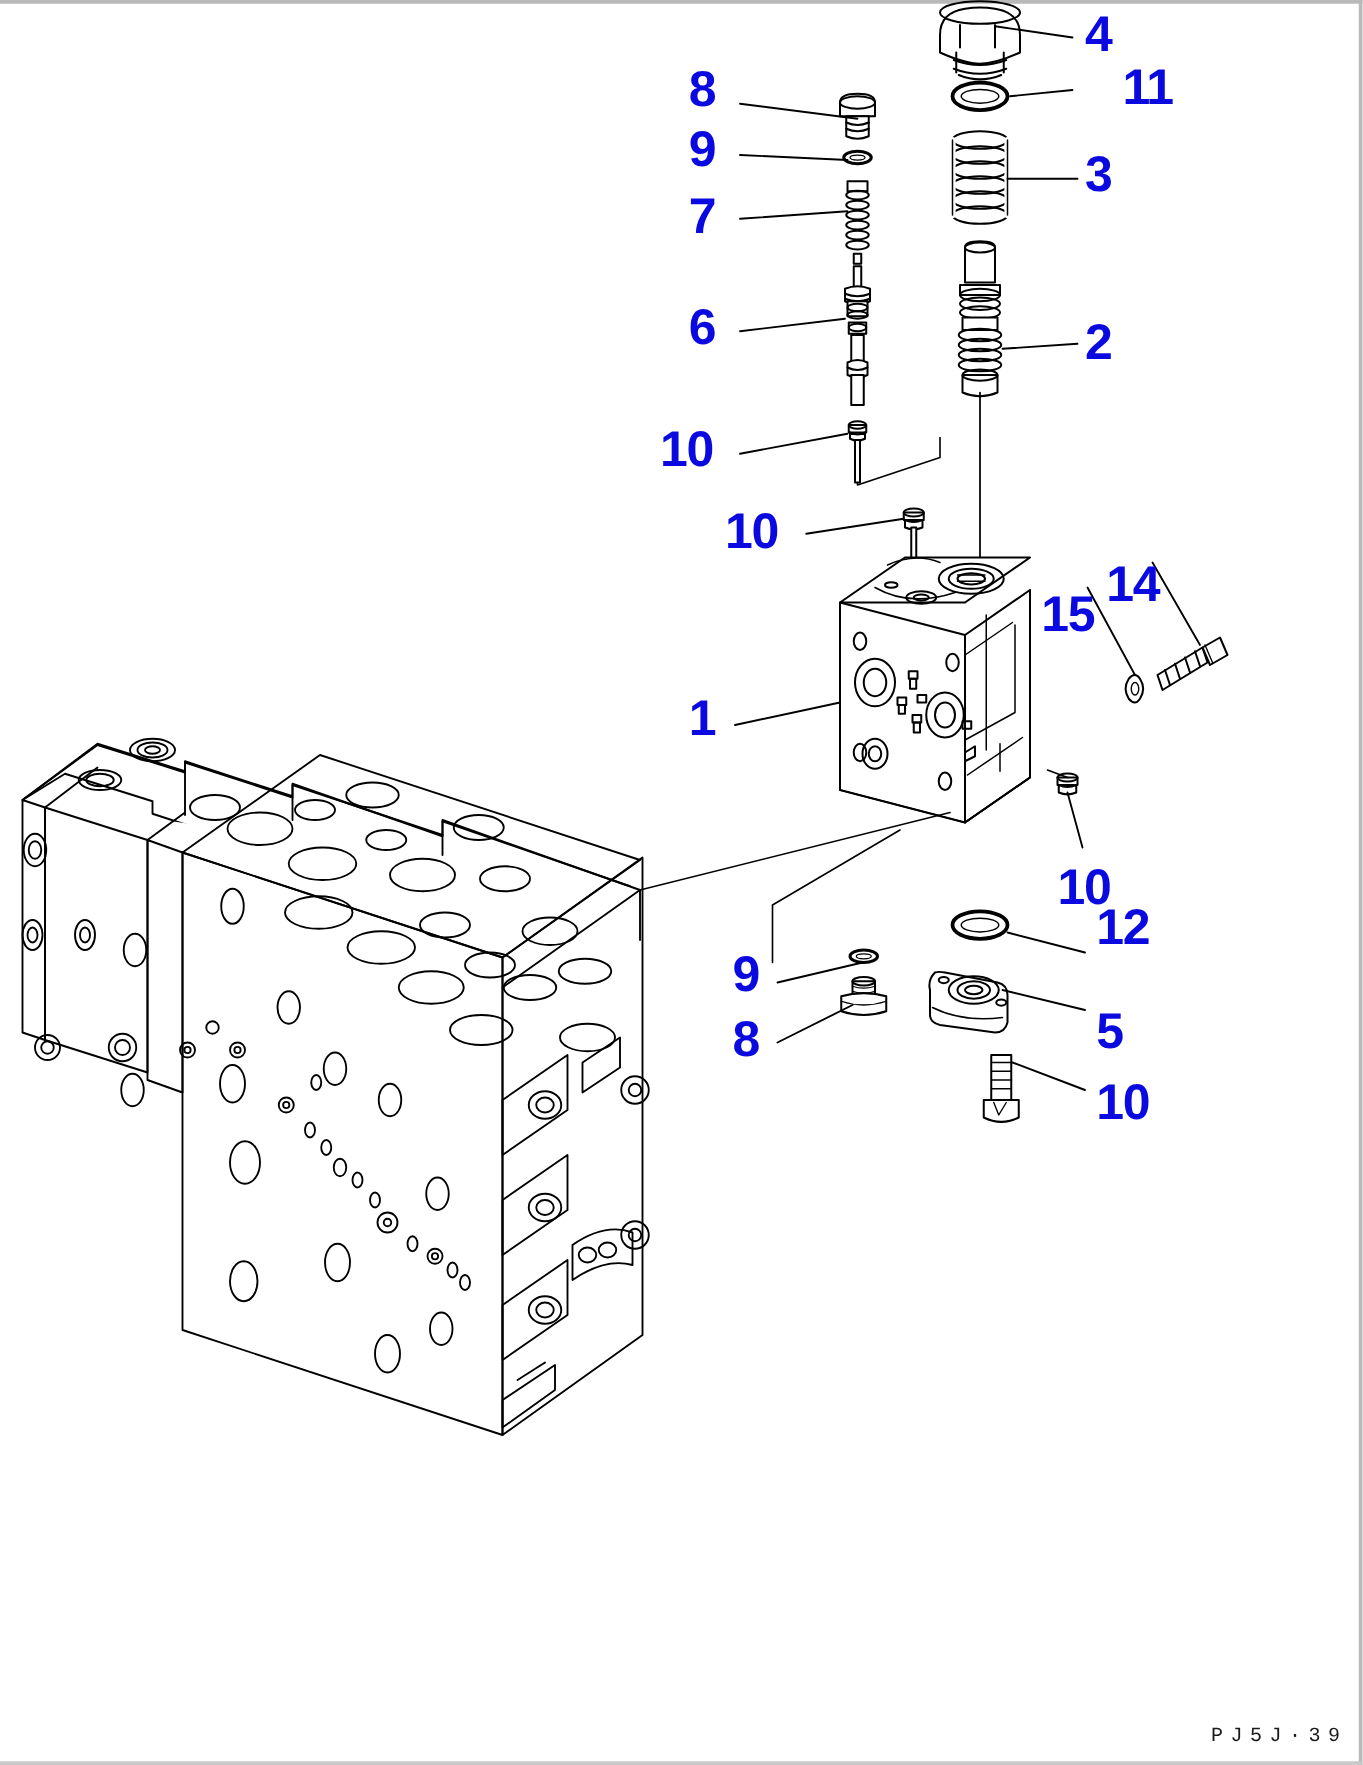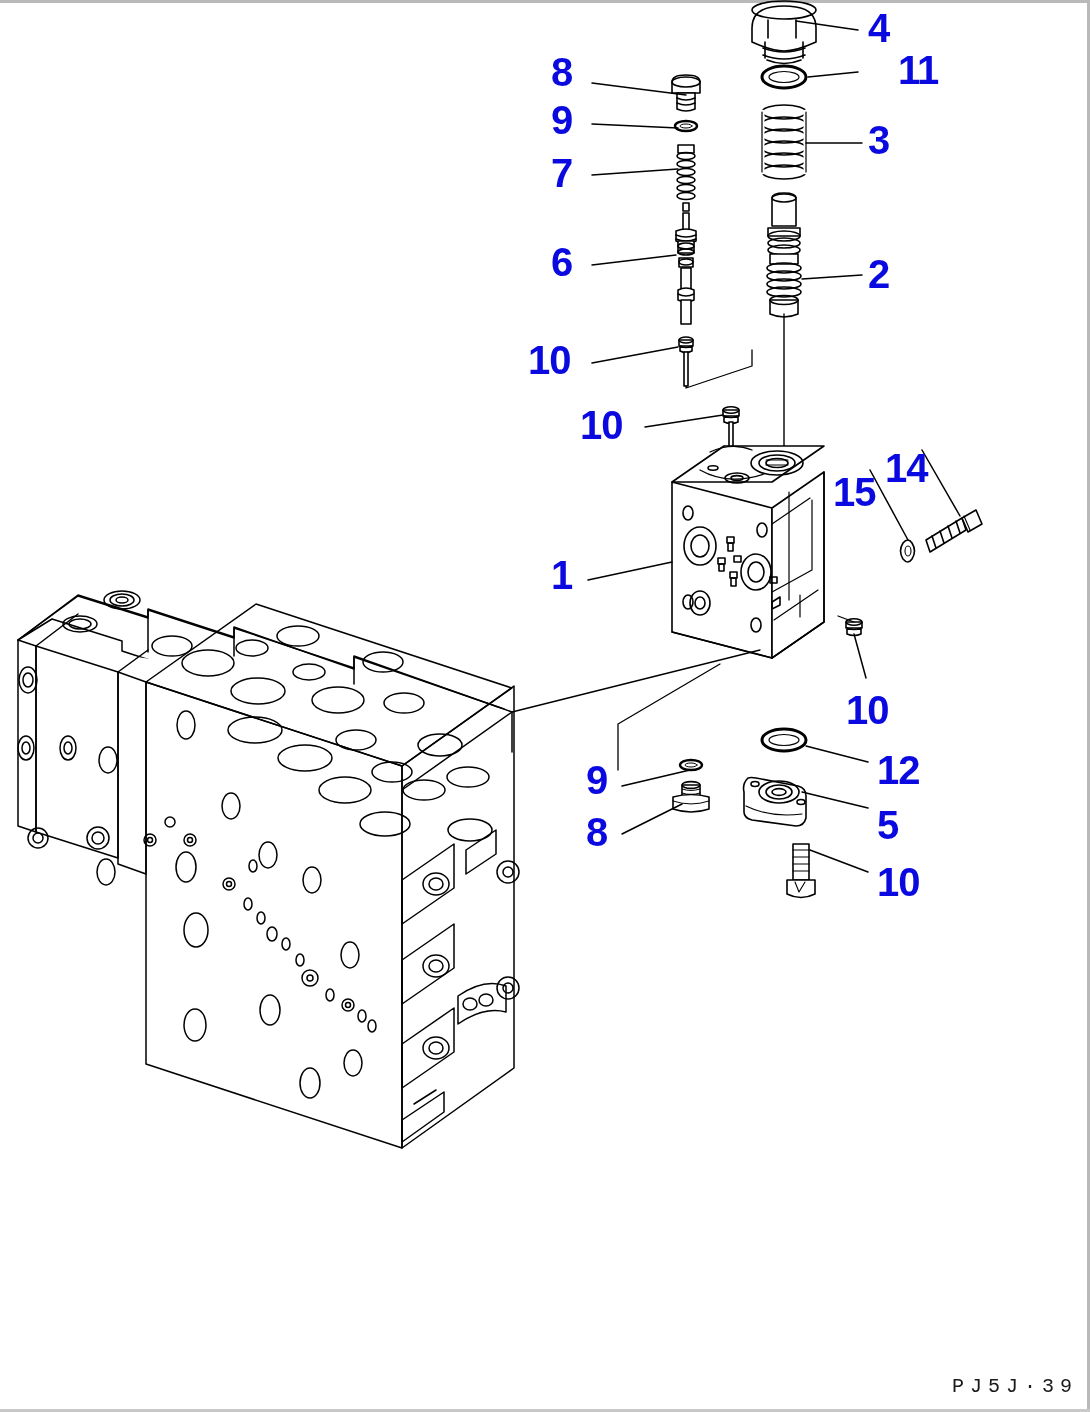--- a/index.html
+++ b/index.html
@@ -3,21 +3,21 @@
 <meta charset="utf-8">
 <style>
   html,body{margin:0;padding:0;background:#ffffff;}
   body{width:1090px;height:1412px;position:relative;overflow:hidden;
        font-family:"Liberation Sans",sans-serif;}
   #sheet{position:absolute;left:0;top:0;width:1090px;height:1412px;background:#fff;}
   svg#art{position:absolute;left:0;top:0;width:1090px;height:1412px;}
   .callout{position:absolute;color:#0a0ae0;font-weight:bold;font-family:"Liberation Sans",sans-serif;
            font-size:40px;line-height:40px;letter-spacing:-1px;white-space:nowrap;}
   .footer-code{position:absolute;right:12px;bottom:14px;color:#1a1a1a;
-               font-family:"Liberation Mono",monospace;font-size:20px;letter-spacing:6px;}
+               font-family:"Liberation Mono",monospace;font-size:16px;letter-spacing:6px;}
   .topbar{position:absolute;left:0;top:0;width:1090px;height:3px;background:#b9b9b9;}
   .rightbar{position:absolute;right:0;top:0;width:3px;height:1412px;background:#b9b9b9;}
   .botbar{position:absolute;left:0;bottom:0;width:1090px;height:3px;background:#c9c9c9;}
 </style>
 </head>
 <body>
 
 <div id="sheet">
 
   <div class="topbar"></div>
@@ -401,20 +401,20 @@
   <div class="callout" style="left:868px;top:120px;">3</div>
   <div class="callout" style="left:551px;top:153px;">7</div>
   <div class="callout" style="left:868px;top:254px;">2</div>
   <div class="callout" style="left:551px;top:242px;">6</div>
   <div class="callout" style="left:528px;top:340px;">10</div>
   <div class="callout" style="left:580px;top:405px;">10</div>
   <div class="callout" style="left:885px;top:410px;margin-top:38px;">14</div>
   <div class="callout" style="left:833px;top:444px;margin-top:28px;">15</div>
   <div class="callout" style="left:551px;top:555px;">1</div>
   <div class="callout" style="left:846px;top:690px;">10</div>
-  <div class="callout" style="left:877px;top:750px;">12</div>
+  <div class="callout" style="left:877px;top:722px;">12</div>
   <div class="callout" style="left:586px;top:760px;">9</div>
   <div class="callout" style="left:877px;top:805px;">5</div>
   <div class="callout" style="left:586px;top:812px;">8</div>
   <div class="callout" style="left:877px;top:862px;">10</div>
 
   <div class="footer-code">PJ5J·39</div>
 </div>
 
 </body></html>

